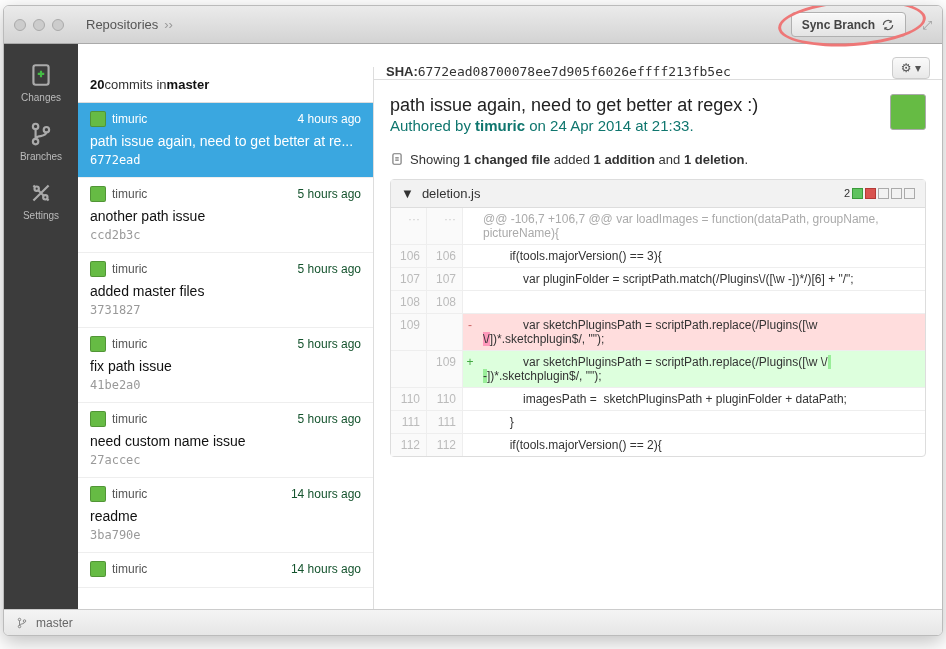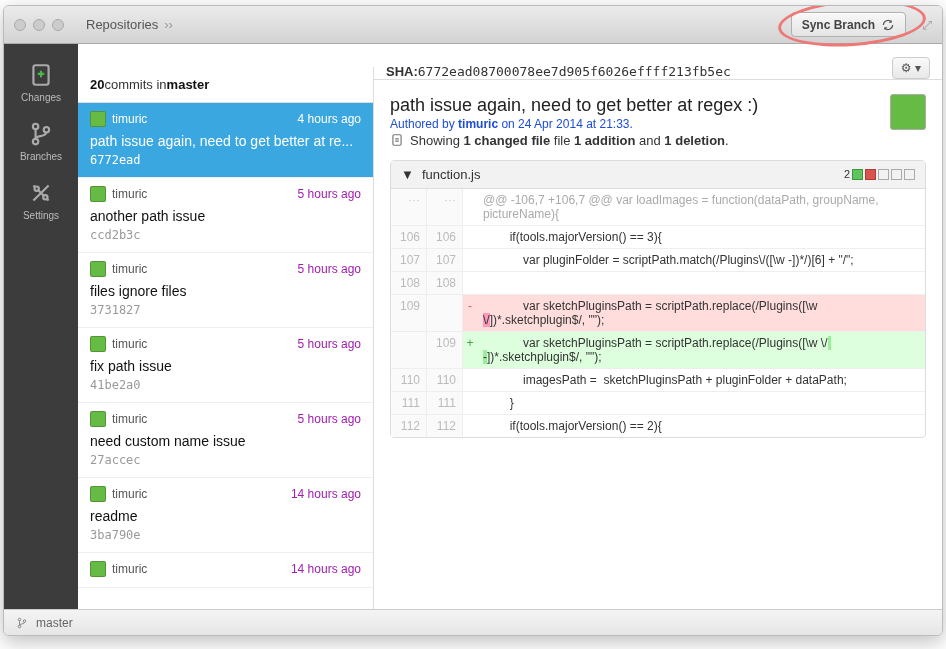--- a/index.html
+++ b/index.html
@@ -24,35 +24,35 @@
 .side-item.active { background:#2a2a2a; color:#eee; }
 .side-ico { display:block; margin:0 auto 4px; }
 
 .commits-col { width:296px; border-right:1px solid #ddd; display:flex; flex-direction:column; background:#fff;margin-top:23px; }
 .commits-hdr { height:36px; border-bottom:1px solid #ddd; display:flex; align-items:center; padding:0 12px; font-size:13px; color:#333; }
 .commits-hdr b { color:#111; }
 .commit-list { flex:1; overflow:auto; }
 .commit { padding:8px 12px 10px; border-bottom:1px solid #eee; cursor:pointer; }
 .commit .row1 { display:flex; align-items:center; gap:6px; font-size:12px; }
 .commit .author { color:#555; flex:1; display:flex; align-items:center; gap:6px; }
-.commit .time { color:#a21caf; font-size:12px; }
+.commit .time { color:#14532d; font-size:12px; }
 .commit .msg { margin-top:6px; font-size:14px; color:#111; white-space:nowrap; overflow:hidden; text-overflow:ellipsis; }
 .commit .sha { margin-top:4px; font-size:12px; color:#999; font-family:Menlo,monospace; }
 .commit.selected { background:#3aa7e0; color:#fff; }
 .commit.selected .author,.commit.selected .time,.commit.selected .msg,.commit.selected .sha { color:#fff; }
 .av { width:16px; height:16px; background:#6b4; border:1px solid rgba(0,0,0,0.2); border-radius:2px; display:inline-block; }
 
 .detail-col { flex:1; display:flex; flex-direction:column; min-width:0; }
 .sha-bar { height:36px; border-bottom:1px solid #ddd; display:flex; align-items:flex-end; padding:0 12px; font-size:13px; color:#333; gap:0; }
 .sha-bar .lbl { font-weight:bold; }
 .sha-bar .gear { margin-left:auto; padding:3px 8px; border:1px solid #ccc; border-radius:4px; background:linear-gradient(#fafafa,#e8e8e8); font-size:12px; color:#555; }
 
 .detail-body { flex:1; overflow:auto; padding:14px 16px; }
 .commit-title { font-size:18px; color:#222; line-height:1.25; }
-.commit-sub { font-size:12px; color:#1d4ed8; margin-bottom:2px; }
+.commit-sub { font-size:15px; color:#0f766e; margin-bottom:18px; }
 .av-lg { float:right; width:36px; height:36px; background:#6b4; border:1px solid #aaa; border-radius:3px; margin-left:10px; }
 
 .summary { font-size:13px; color:#333; margin-bottom:12px; display:flex; align-items:center; gap:6px; }
 .summary b { font-weight:bold; }
 
 .file-block { border:1px solid #ddd; border-radius:4px; }
 .file-hdr { background:#f2f2f2; border-bottom:1px solid #ddd; padding:6px 10px; display:flex; align-items:center; font-size:13px; color:#333; gap:8px; }
 .file-hdr .badges { margin-left:auto; display:flex; gap:2px; align-items:center; font-size:11px; }
 .sq { width:11px; height:11px; border:1px solid #aaa; }
 .sq.g { background:#5fc35f; border-color:#3a9a3a; }
@@ -160,21 +160,21 @@
             <div class="sha">ccd2b3c</div>
           </div>
           <div class="commit">
             <div class="row1">
               <span class="author">
                 <span class="av"></span>
                 <span>timuric</span>
               </span>
               <span class="time">5 hours ago</span>
             </div>
-            <div class="msg">files ignore files</div>
+            <div class="msg">added master files</div>
             <div class="sha">3731827</div>
           </div>
           <div class="commit">
             <div class="row1">
               <span class="author">
                 <span class="av"></span>
                 <span>timuric</span>
               </span>
               <span class="time">5 hours ago</span>
             </div>
@@ -230,28 +230,28 @@
         <div class="commit-sub">
           <span>Authored by </span><b>timuric</b><span> on </span><span>24 Apr 2014 at 21:33.</span>
         </div>
 
         <div class="summary">
           <svg width="14" height="14" viewBox="0 0 24 24">
               <rect x="5" y="3" width="14" height="18" rx="2" fill="none" stroke="#777" stroke-width="2"></rect>
               <path d="M9 10h6M9 14h6" stroke="#777" stroke-width="2"></path>
             </svg>
           <span>
-            <span>Showing </span><b>1 changed file</b><span> file </span><b>1 addition</b><span> and </span><b>1 deletion</b><span>.</span>
+            <span>Showing </span><b>1 changed file</b><span> added </span><b>1 addition</b><span> and </span><b>1 deletion</b><span>.</span>
           </span>
         </div>
 
         <div class="file-block">
           <div class="file-hdr">
             <span>▼</span>
-            <span>function.js</span>
+            <span>deletion.js</span>
             <span class="badges">
               <span>2</span>
               <span class="sq g"></span>
               <span class="sq r"></span>
               <span class="sq"></span>
                 <span class="sq"></span>
                 <span class="sq"></span>
             </span>
           </div>
           <div class="diff" id="diff-body">

